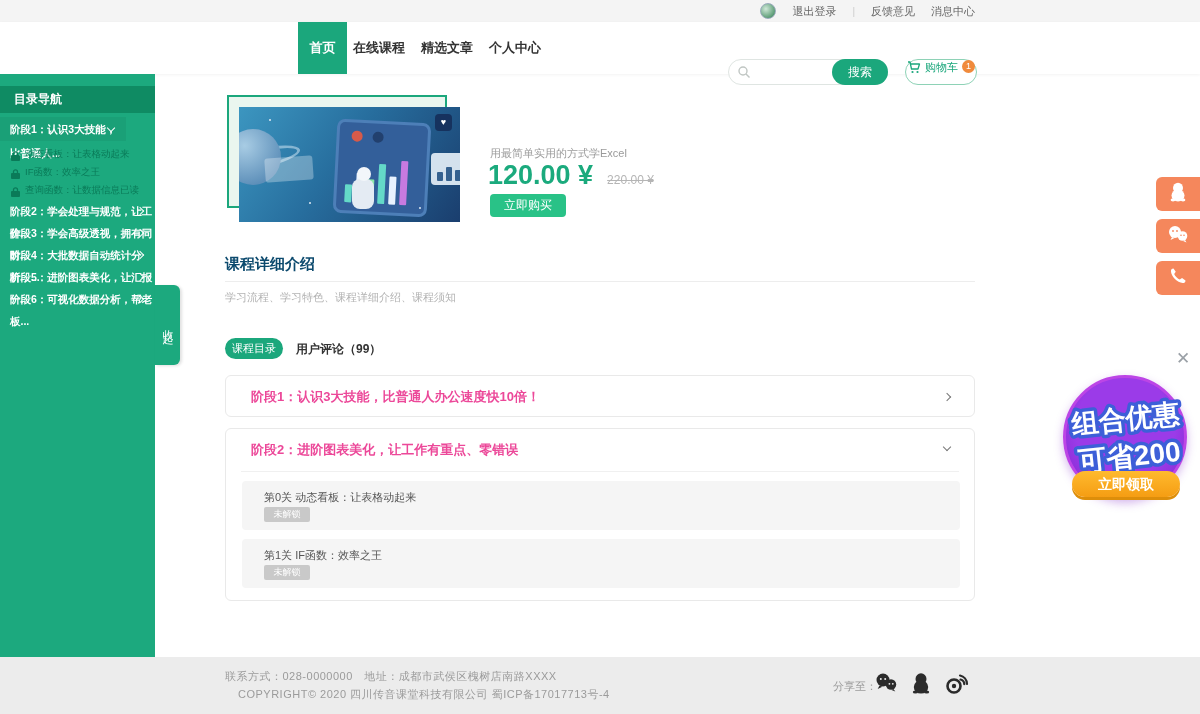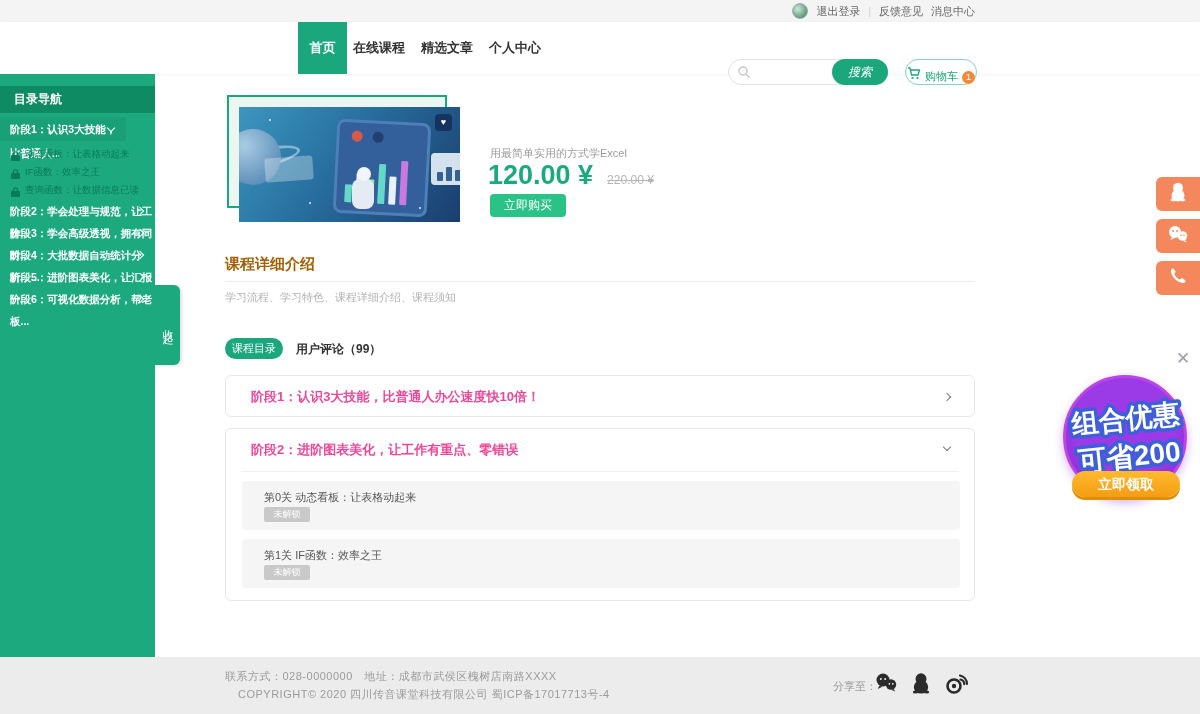--- a/index.html
+++ b/index.html
@@ -1,36 +1,36 @@
 <!DOCTYPE html>
 <html><head>
 <meta charset="utf-8">
 <style>
   * { margin:0; padding:0; box-sizing:border-box; }
   body { font-family:"Liberation Sans","DejaVu Sans",sans-serif; background:#fff; }
   .page { position:relative; width:1200px; height:714px; overflow:hidden; background:#fff; }
 
   
   .topbar { position:absolute; top:0; left:0; width:1200px; height:22px; background:#f4f4f4; }
-  .topbar-inner { position:absolute; right:225px; top:0; height:22px; display:flex; align-items:center; gap:8px; }
+  .topbar-inner { position:absolute; right:225px; top:0; height:22px; display:flex; align-items:center; gap:16px; }
   .avatar { width:16px; height:16px; border-radius:50%; background:radial-gradient(circle at 35% 35%, #cfe8d8, #5e9e78 70%, #3c6e52); border:1px solid #9ab; display:inline-block; }
   .tb-link { font-size:11px; color:#666; cursor:pointer; }
   .tb-divider { font-size:10px; color:#ccc; }
 
   
   .header { position:absolute; top:22px; left:0; width:1200px; height:52px; background:#fff; box-shadow:0 1px 3px rgba(0,0,0,.05); }
   .logo { position:absolute; left:218px; top:1px; width:74px; height:50px; text-align:center; cursor:pointer; }
   .logo-title { font-size:13px; font-weight:bold; color:#c5322f; letter-spacing:1px; line-height:12px; }
   .logo-sub { font-size:5px; color:#c98; letter-spacing:1px; line-height:6px; }
   .nav-item { position:absolute; top:0; height:52px; line-height:52px; font-size:13px; color:#333; font-weight:600; cursor:pointer; }
   .nav-active { background:#1ba77c; color:#fff; text-align:center; }
   .search-box { position:absolute; left:728px; top:37px; width:160px; height:26px; background:#fff; border:1px solid #dfe5e2; border-radius:14px; }
   .search-input { position:absolute; left:26px; top:1px; width:75px; height:22px; border:none; outline:none; font-size:11px; background:transparent; }
-  .search-btn { position:absolute; right:-1px; top:-1px; width:56px; height:26px; background:#1ba77c; border-radius:14px; color:#fff; font-size:12px; text-align:center; line-height:26px; cursor:pointer;font-style:italic; }
-  .cart-btn { position:absolute; left:905px; top:37px; width:72px; height:26px; border:1px solid #8ed2b6; border-radius:14px; background:#fff; display:flex; align-items:flex-end; justify-content:center; gap:4px; cursor:pointer; }
+  .search-btn { position:absolute; right:-1px; top:-1px; width:56px; height:26px; background:#1ba77c; border-radius:14px; color:#fff; font-size:12px; text-align:center; line-height:26px; cursor:pointer; }
+  .cart-btn { position:absolute; left:905px; top:37px; width:72px; height:26px; border:1px solid #8ed2b6; border-radius:14px; background:#fff; display:flex; align-items:flex-start; justify-content:center; gap:4px; cursor:pointer; }
   .cart-label { font-size:11px; color:#1ba77c; }
   .cart-badge { width:13px; height:13px; border-radius:50%; background:#f08a3c; color:#fff; font-size:9px; text-align:center; line-height:13px; }
 
   
   .sidebar { position:absolute; left:0; top:74px; width:155px; height:583px; background:#1ca97e; }
   .sb-title { position:absolute; left:0; top:12px; width:155px; height:27px; background:#0f8b63; color:#fff; font-size:12px; font-weight:bold; line-height:27px; padding-left:14px; }
   .sb-stage1 { position:absolute; left:0; top:43px; width:126px; height:24px; color:#fff; font-size:10.5px; font-weight:bold; line-height:24px; padding-left:10px; cursor:pointer; background:rgba(0,0,0,.05); }
   .sb-child { position:absolute; left:0; width:155px; height:17px; color:#0a7a58; font-size:9.5px; line-height:17px; padding-left:25px; cursor:pointer; }
   .sb-child .lock { position:absolute; left:11px; top:4px; }
   .sb-stage { position:absolute; left:0; width:155px; height:22px; color:#fff; font-size:10.5px; font-weight:bold; line-height:22px; padding-left:10px; cursor:pointer; }
@@ -59,21 +59,21 @@
   .heart-btn { position:absolute; right:8px; top:7px; width:17px; height:17px; background:#16325e; border-radius:4px; color:#fff; font-size:9px; text-align:center; line-height:17px; cursor:pointer; }
 
   .course-title { position:absolute; left:490px; top:112px; font-size:22px; font-weight:bold; color:#1d1d1d; }
   .course-sub { position:absolute; left:490px; top:146px; font-size:11px; color:#9a9a9a; }
   .price-row { position:absolute; left:488px; top:160px; display:flex; align-items:baseline; }
   .price { font-size:27px; font-weight:bold; color:#1baa7d; }
   .old-price { margin-left:14px; font-size:12px; color:#b5b5b5; text-decoration:line-through; }
   .buy-btn { position:absolute; left:490px; top:194px; width:76px; height:23px; background:#29c287; border-radius:4px; color:#fff; font-size:12px; text-align:center; line-height:23px; cursor:pointer; }
 
   
-  .detail-heading { position:absolute; left:225px; top:255px; font-size:15px; font-weight:bold; color:#a16207; }
+  .detail-heading { position:absolute; left:225px; top:255px; font-size:15px; font-weight:bold; color:#0c4a6e; }
   .detail-divider { position:absolute; left:225px; top:281px; width:750px; height:1px; background:#ededed; }
   .detail-summary { position:absolute; left:225px; top:290px; font-size:11px; color:#b3b3b3; }
   .tab-pill { position:absolute; left:225px; top:338px; width:58px; height:21px; background:#1ba77c; border-radius:11px; color:#fff; font-size:11px; text-align:center; line-height:21px; cursor:pointer; }
   .tab-plain { position:absolute; left:296px; top:341px; font-size:12px; font-weight:bold; color:#333; cursor:pointer; }
 
   .acc-card { position:absolute; left:225px; width:750px; background:#fff; border:1px solid #e9e9e9; border-radius:6px; }
   .acc-header { position:relative; height:42px; cursor:pointer; }
   .acc-label { position:absolute; left:25px; top:0; line-height:42px; font-size:13px; font-weight:600; color:#ec4899; }
   .acc-chev { position:absolute; right:24px; top:18px; color:#777; }
   .acc-divider { position:absolute; left:15px; top:42px; width:718px; height:1px; background:#f0f0f0; }

